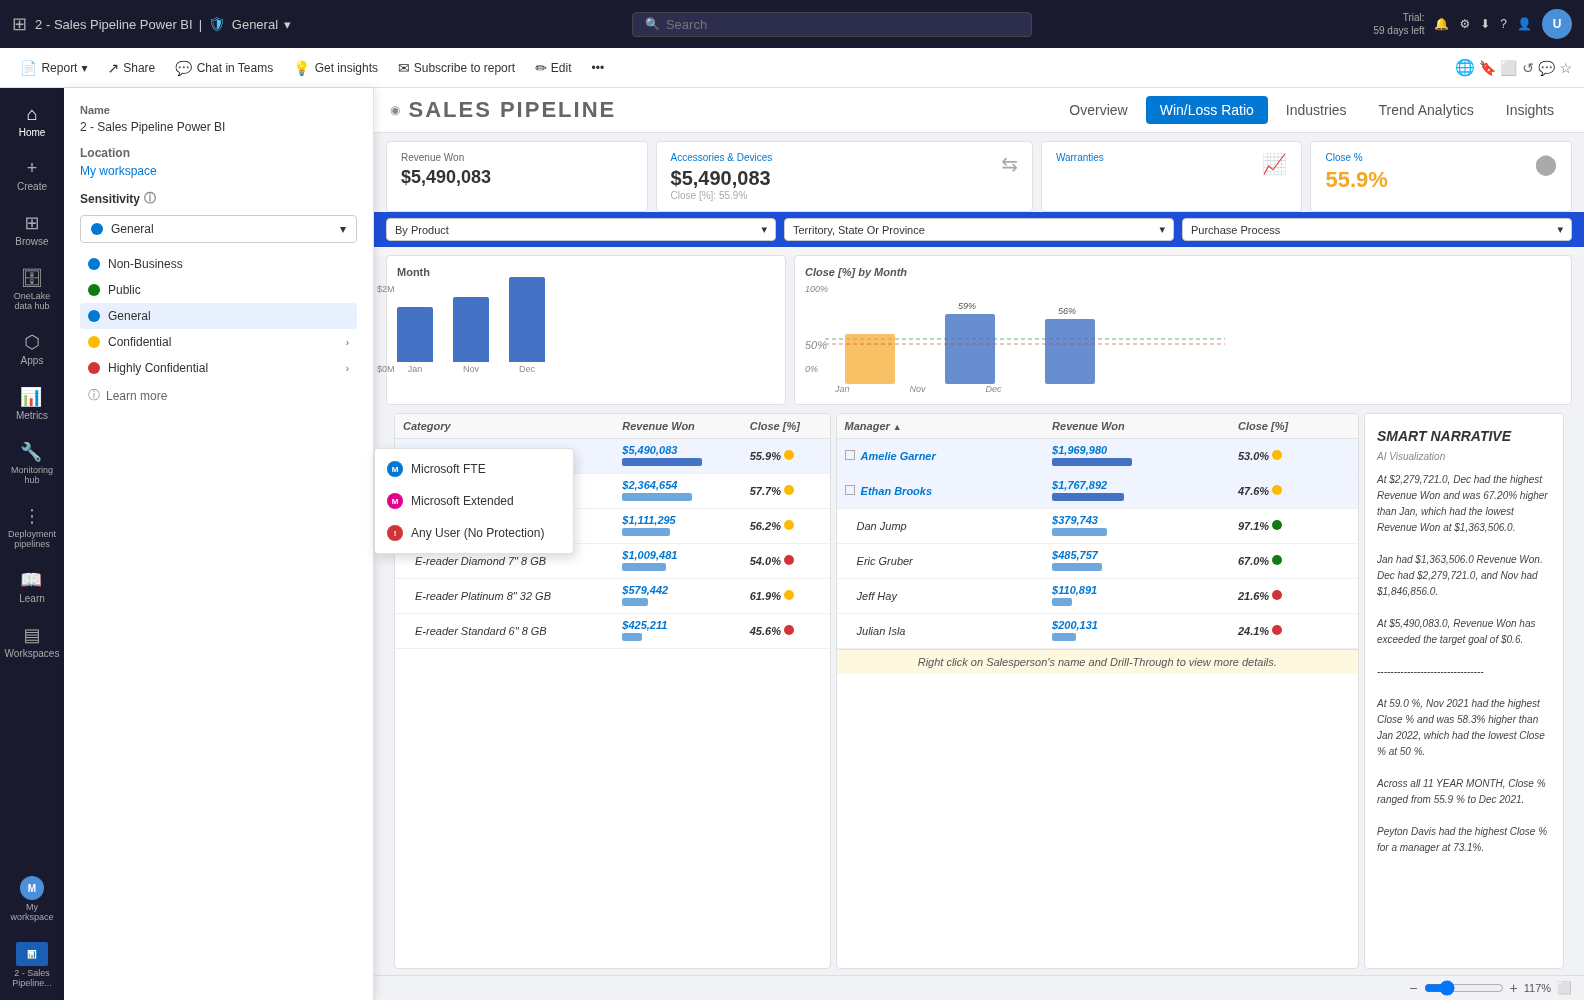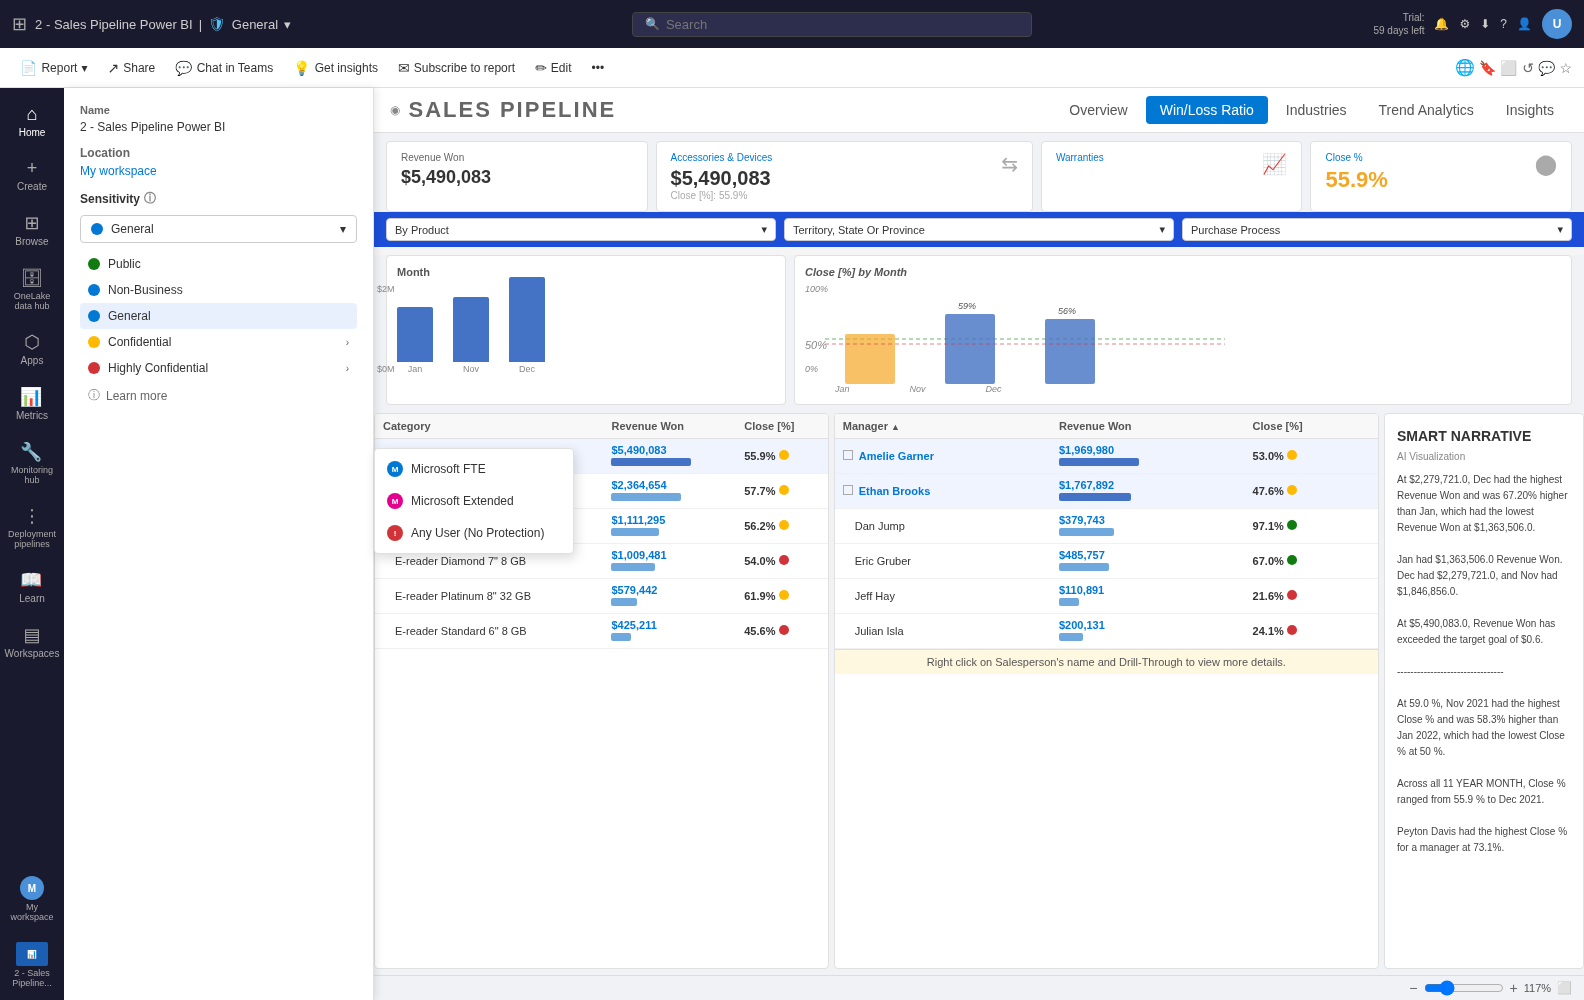--- a/index.html
+++ b/index.html
@@ -484,26 +484,26 @@
 
     <div class="sensitivity-select">
       <div style="display:flex;align-items:center;gap:8px;">
         <span class="sens-dot blue"></span>
         <span>General</span>
       </div>
       <span>▾</span>
     </div>
 
     <div class="sensitivity-option">
+      <span class="sens-dot blue"></span>
+      <span>Non-Business</span>
+    </div>
+    <div class="sensitivity-option">
       <span class="sens-dot green"></span>
       <span>Public</span>
-    </div>
-    <div class="sensitivity-option">
-      <span class="sens-dot blue"></span>
-      <span>Non-Business</span>
     </div>
     <div class="sensitivity-option active">
       <span class="sens-dot blue"></span>
       <span>General</span>
     </div>
     <div class="sensitivity-option">
       <span class="sens-dot yellow"></span>
       <span>Confidential</span>
       <span class="chevron-right">›</span>
     </div>
@@ -651,21 +651,21 @@
           </svg>
           <div style="display:flex;gap:60px;position:absolute;bottom:0;left:30px;">
             <span style="font-size:9px;color:#888;">Jan</span>
             <span style="font-size:9px;color:#888;">Nov</span>
             <span style="font-size:9px;color:#888;">Dec</span>
           </div>
         </div>
       </div>
     </div>
 
-    <div style="display:flex; gap:5px; padding:0 0 6px; background:#f0f2f5; flex:1; overflow:hidden;">
+    <div style="display:flex; gap:5px; padding:0 20px 6px; background:#f0f2f5; flex:1; overflow:hidden;font-style:italic;">
 
       <div class="table-card" style="flex:1;">
         <table class="data-table">
           <thead>
             <tr>
               <th>Category</th>
               <th>Revenue Won</th>
               <th>Close [%]</th>
             </tr>
           </thead>

